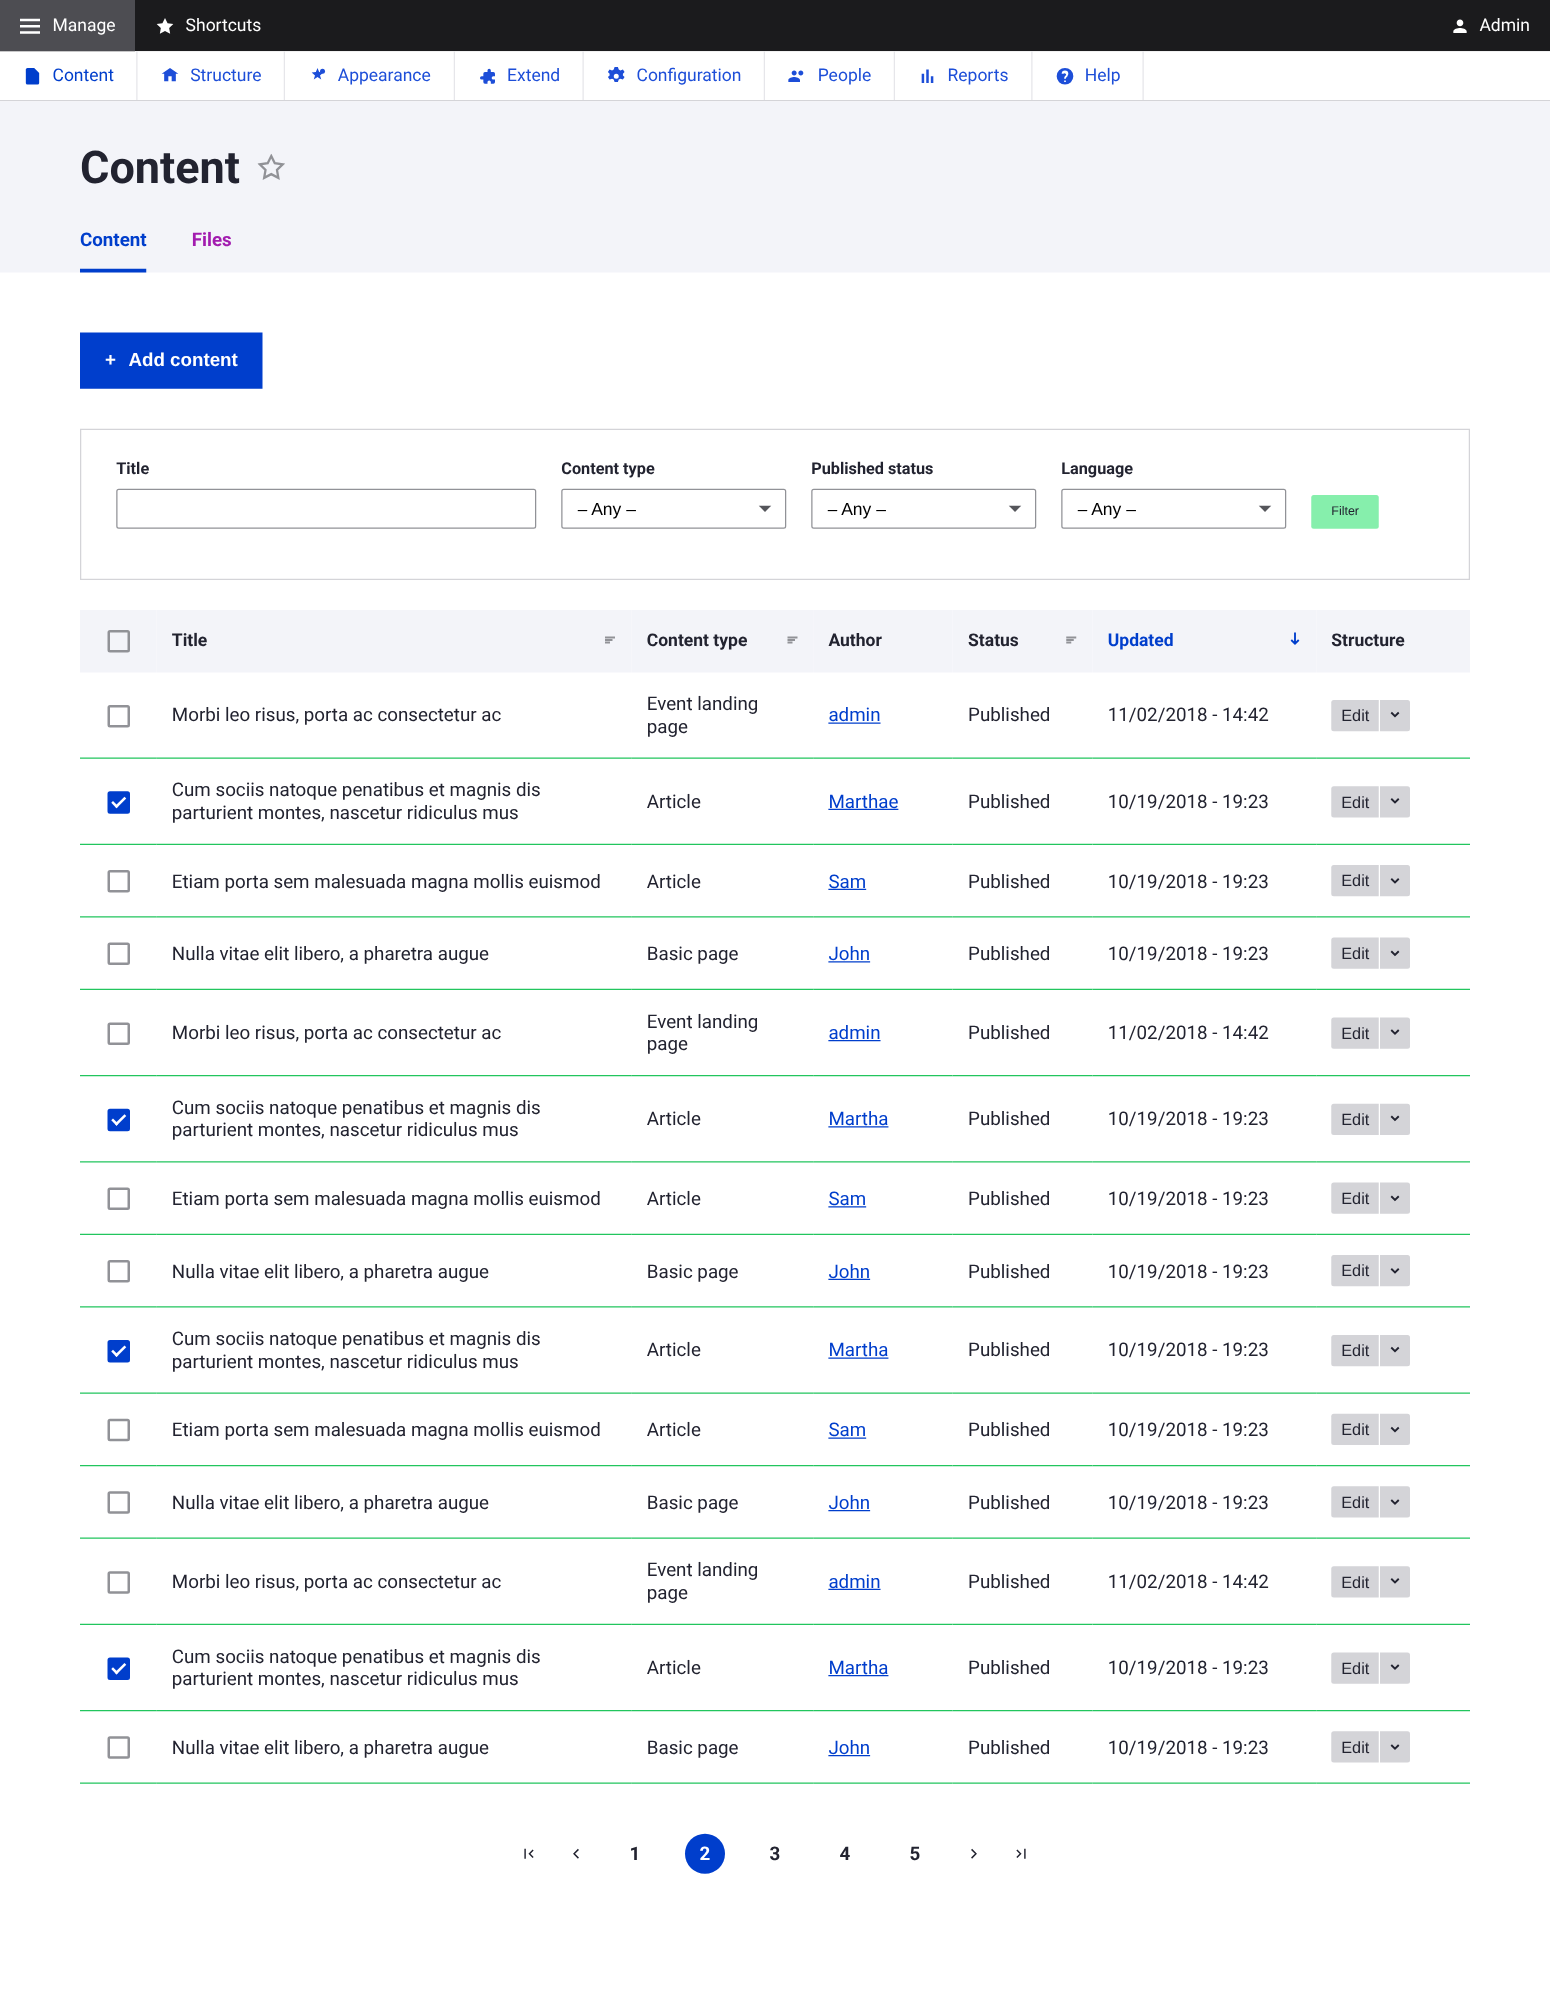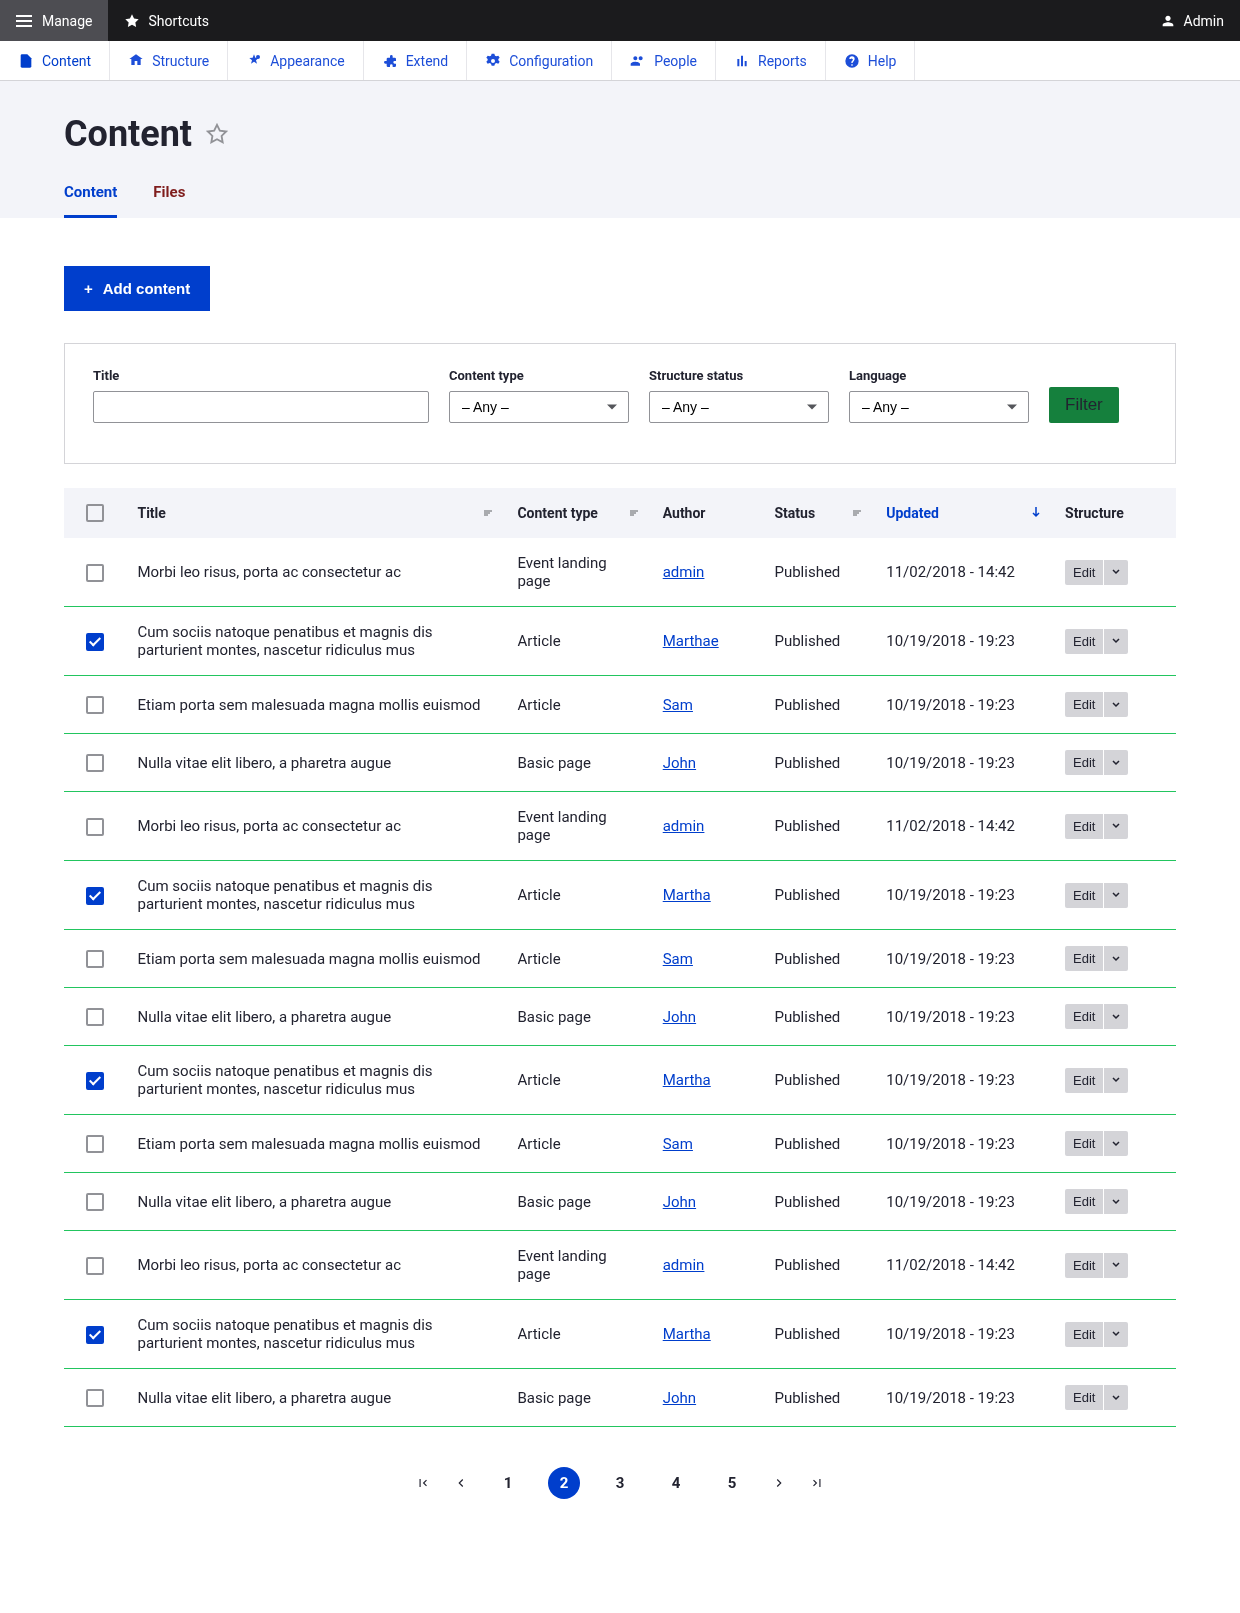--- a/index.html
+++ b/index.html
@@ -97,21 +97,21 @@
   color: #222330;
 }
 .tabs {
   display: flex;
   gap: 36px;
   margin-top: 28px;
 }
 .tab {
   padding-bottom: 14px;
   font-size: 15px;
-  color: #7f1d1d;
+  color: #a21caf;
   cursor: pointer;
   font-weight: 700;
 }
 .tab.active {
   color: #003ecc;
   border-bottom: 3px solid #003ecc;
 }
 .content-area {
   padding: 48px 64px;
 }
@@ -172,24 +172,24 @@
   position: absolute;
   right: 12px;
   top: 50%;
   transform: translateY(-50%);
   border-left: 5px solid transparent;
   border-right: 5px solid transparent;
   border-top: 5px solid #55565b;
   pointer-events: none;
 }
 .filter-btn {
-  background: #15803d;
+  background: #86efac;
   border: none;
   padding: 8px 16px;
-  font-size: 17px;
+  font-size: 10px;
   cursor: pointer;
   border-radius: 2px;
   color: #222330;
 }
 .content-table {
   margin-top: 24px;
   width: 100%;
   border-collapse: collapse;
 }
 .content-table thead {
@@ -410,21 +410,21 @@
   <div class="filter-box">
     <div class="filter-field">
       <label class="filter-label">Title</label>
       <input class="filter-input" type="text" value="" style="">
     </div>
     <div class="filter-field">
       <label class="filter-label">Content type</label>
       <div class="select-wrapper"><select class="filter-select"><option>– Any –</option></select></div>
     </div>
     <div class="filter-field">
-      <label class="filter-label">Structure status</label>
+      <label class="filter-label">Published status</label>
       <div class="select-wrapper"><select class="filter-select"><option>– Any –</option></select></div>
     </div>
     <div class="filter-field">
       <label class="filter-label">Language</label>
       <div class="select-wrapper"><select class="filter-select"><option>– Any –</option></select></div>
     </div>
     <button class="filter-btn">Filter</button>
   </div>
 
   <table class="content-table">

